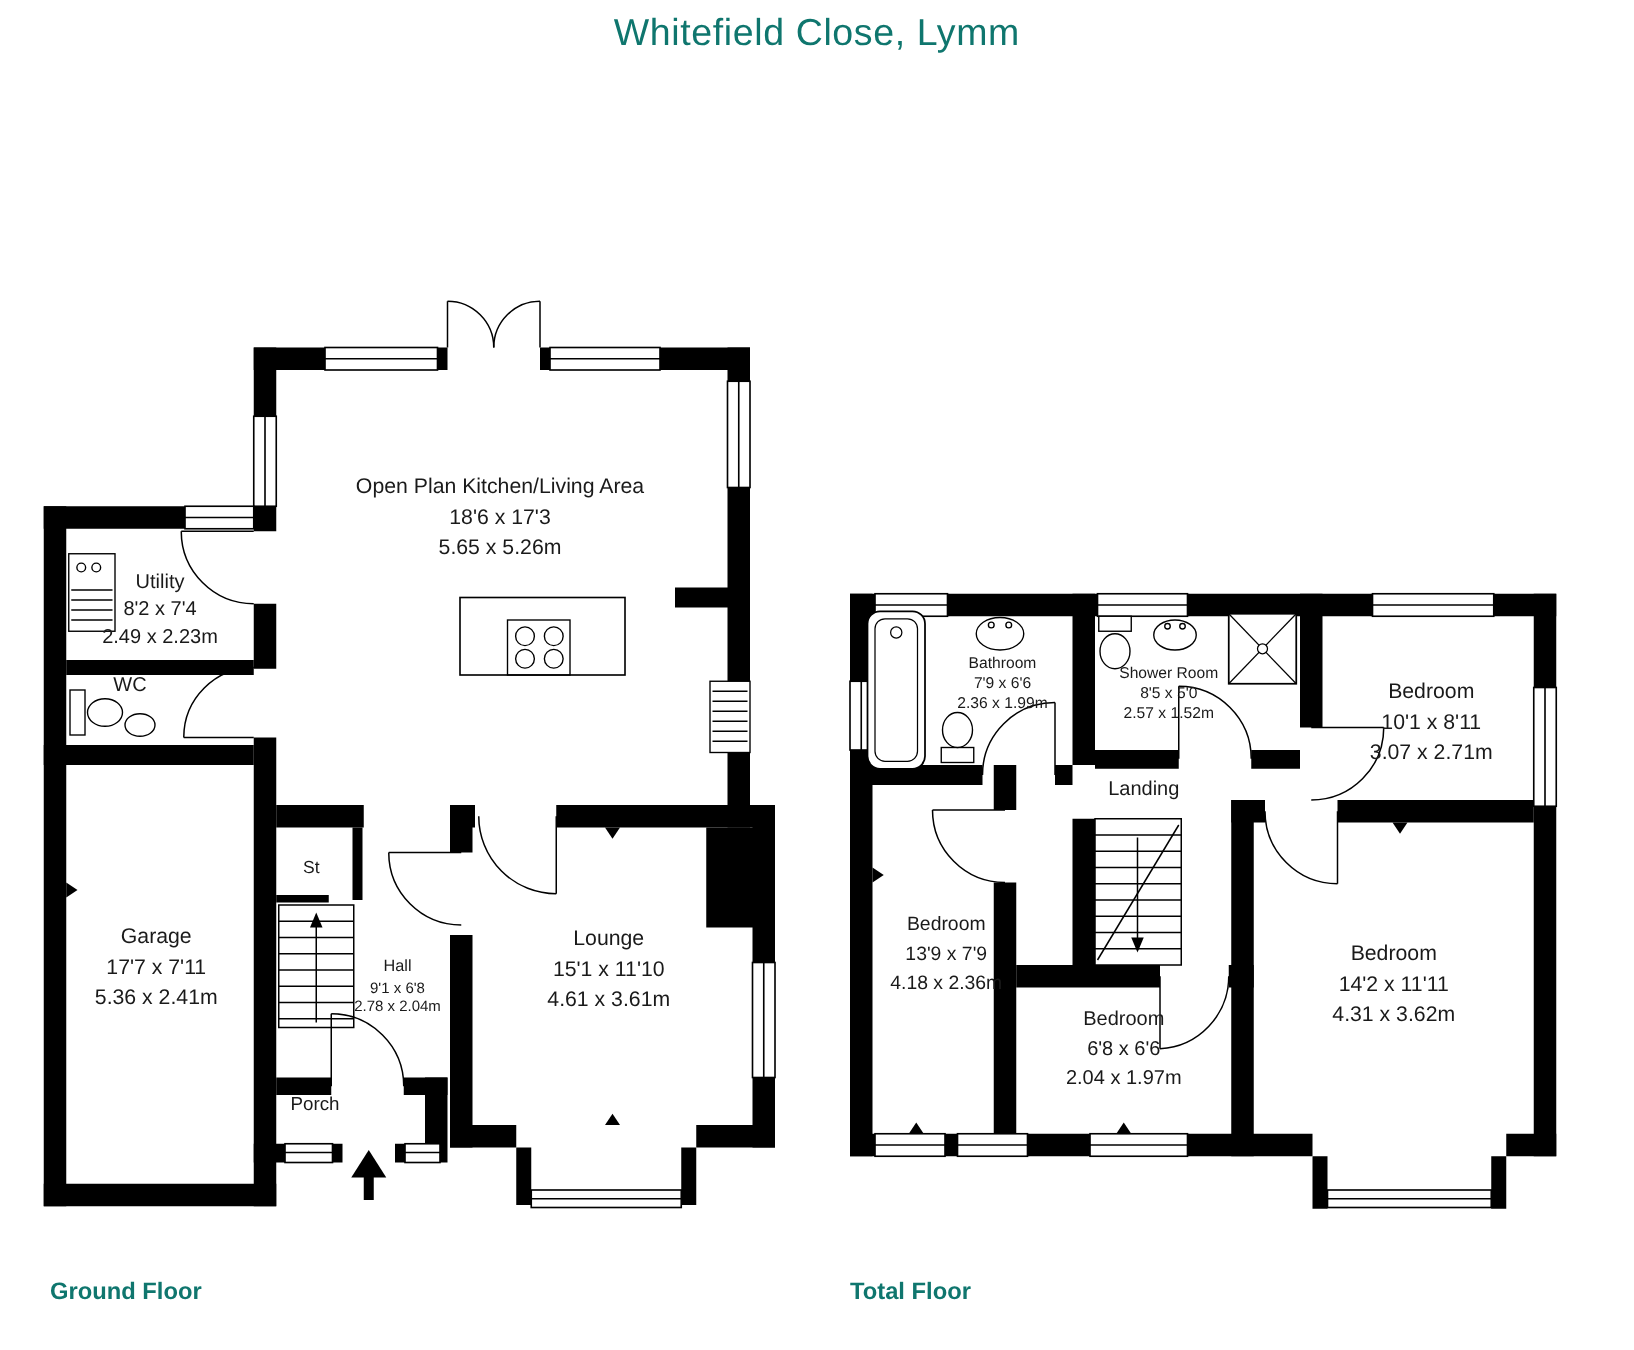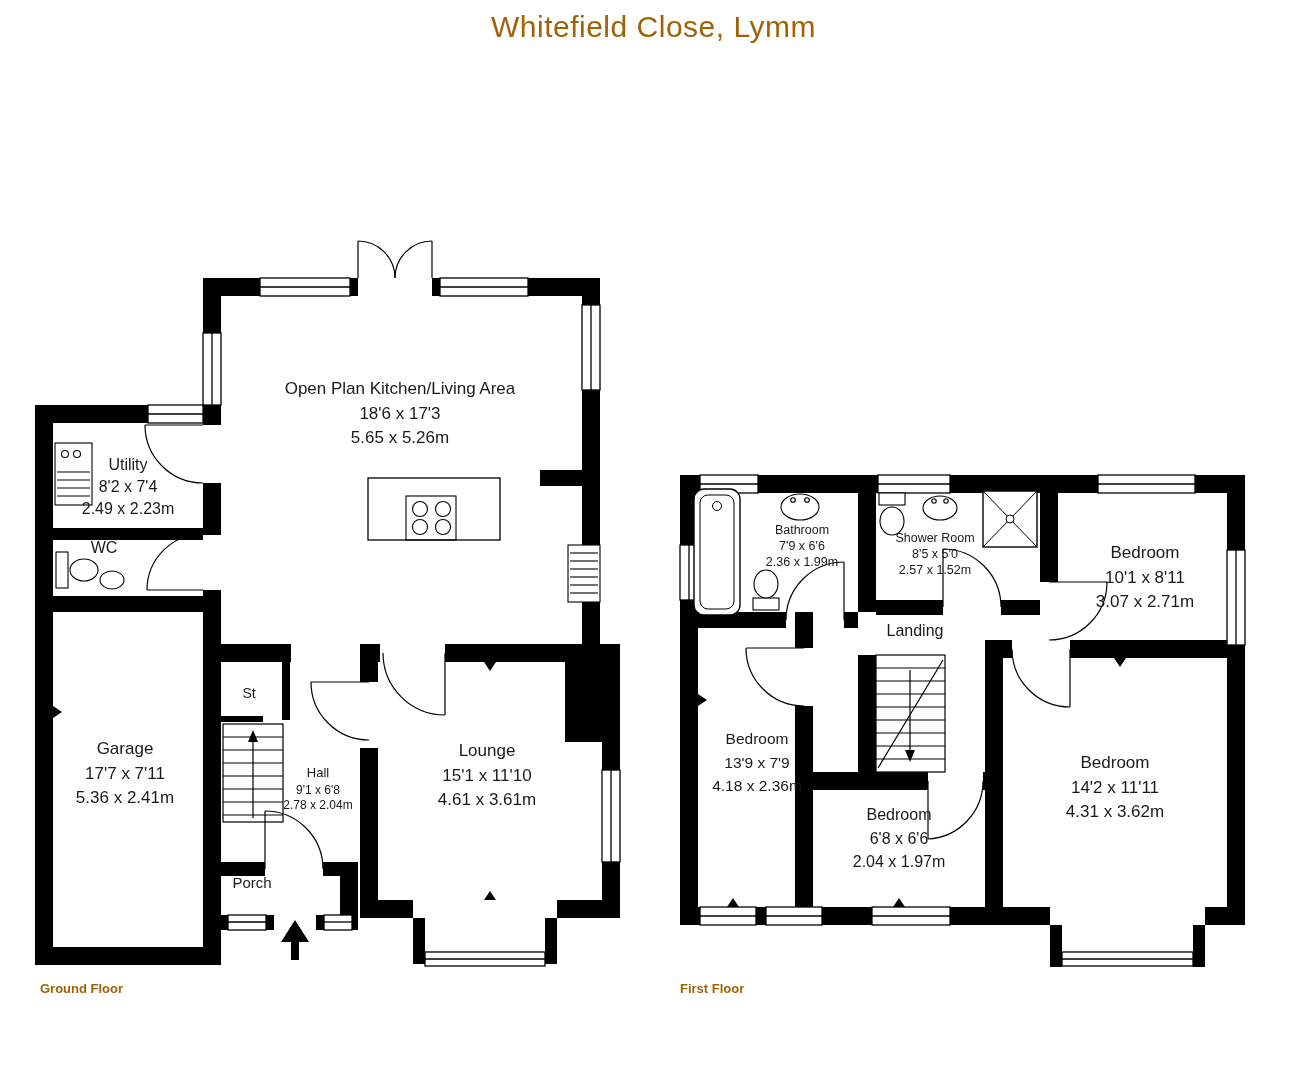--- a/index.html
+++ b/index.html
@@ -1,21 +1,21 @@
 <!DOCTYPE html>
 <html><head>
 <meta charset="utf-8">
 <style>
   html,body{margin:0;padding:0;background:#fff;}
   .page{position:relative;width:1307px;height:1080px;background:#fff;
-        font-family:"Liberation Sans",sans-serif;color:#a16207;overflow:hidden;}
+        font-family:"Liberation Sans",sans-serif;color:#0f766e;overflow:hidden;}
   .title{position:absolute;top:10px;left:0;width:100%;text-align:center;
          font-size:30px;letter-spacing:.5px;}
   .areas{position:absolute;top:66px;left:42px;font-size:23px;line-height:33px;}
-  .floor-label{position:absolute;font-size:13px;font-weight:bold;}
+  .floor-label{position:absolute;font-size:19px;font-weight:bold;margin-top:42px;}
   .floor-label.ground{left:40px;top:981px;}
   .floor-label.first{left:680px;top:981px;}
   .footer{position:absolute;top:1022px;left:0;width:100%;text-align:center;
           font-size:16px;line-height:23px;}
   svg.plan{position:absolute;top:0;left:0;}
   svg text{fill:#1a1a1a;font-family:"Liberation Sans",sans-serif;}
 </style>
 </head>
 <body>
 
@@ -322,18 +322,18 @@
         <text x="899" y="844" font-size="16">6'8 x 6'6</text>
         <text x="899" y="867" font-size="16">2.04 x 1.97m</text>
         <text x="1115" y="768" font-size="17">Bedroom</text>
         <text x="1115" y="793" font-size="17">14'2 x 11'11</text>
         <text x="1115" y="817" font-size="17">4.31 x 3.62m</text>
       </g>
     </g>
   </svg>
 
   <div class="floor-label ground">Ground Floor</div>
-  <div class="floor-label first">First Floor</div>
+  <div class="floor-label first">Total Floor</div>
 
   <div class="footer">
   </div>
 
 </div>
 
 </body></html>

